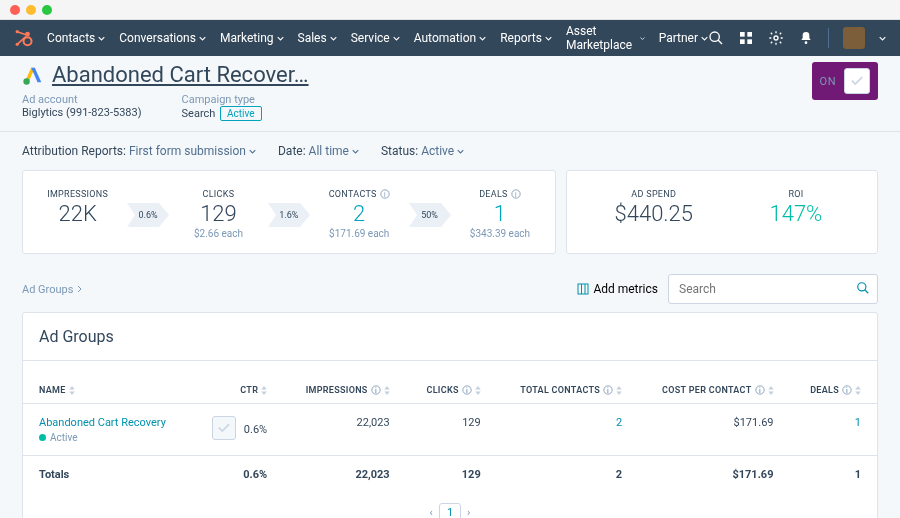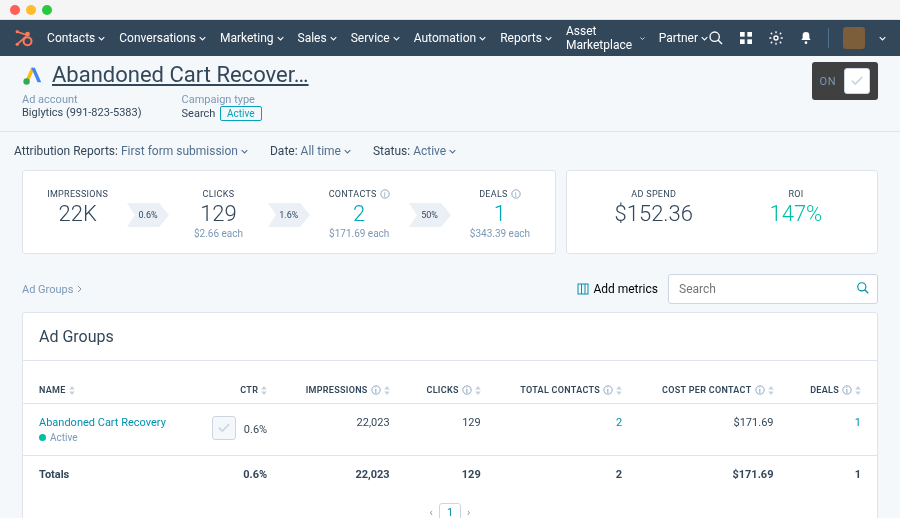--- a/index.html
+++ b/index.html
@@ -20,26 +20,26 @@
 .backlink { display:flex; align-items:center; gap:5px; color:#0091ae; font-size:11px; padding:10px 22px 0; cursor:pointer; }
 .pagehead { padding:6px 22px 10px; display:flex; justify-content:space-between; align-items:flex-start; }
 .titlerow { display:flex; align-items:center; gap:8px;text-decoration:underline; }
 .ads-logo { width:22px; height:22px; }
 .pagetitle { font-size:22px; font-weight:400; color:#33475b; }
 .submeta { display:flex; gap:40px; margin-top:6px; }
 .metacol { font-size:11px; }
 .metalabel { color:#7c98b6; }
 .metaval { color:#33475b; }
 .badge-active { display:inline-block; border:1px solid #00a4bd; color:#00a4bd; font-size:10px; padding:1px 6px; border-radius:2px; margin-left:2px; }
-.toggle-box { display:flex; align-items:center; gap:8px; background:#404040; padding:6px 8px; border-radius:3px; }
+.toggle-box { display:flex; align-items:center; gap:8px; background:#701a75; padding:6px 8px; border-radius:3px; }
 .toggle-label { font-size:11px; color:#7c98b6; letter-spacing:0.5px; }
 .toggle-check { width:26px; height:26px; border:1px solid #cbd6e2; border-radius:3px; display:flex; align-items:center; justify-content:center; background:#fff; }
 .chk { width:12px; height:10px; stroke:#cbd6e2; stroke-width:2; fill:none; }
 .divider { border-top:1px solid #dfe3eb; }
-.filters { padding:12px 14px; display:flex; gap:22px; font-size:12px; align-items:center; }
+.filters { padding:12px 22px; display:flex; gap:22px; font-size:12px; align-items:center; }
 .filter-label { color:#33475b; }
 .filter-val { color:#516f90; display:inline-flex; align-items:center; gap:3px; cursor:pointer; }
 .caret-dark { width:7px;height:5px; }
 .metrics-row { display:flex; gap:10px; padding:0 22px; }
 .metrics-card { background:#fff; border:1px solid #dfe3eb; border-radius:3px; padding:18px 10px 14px; display:flex; align-items:flex-start; }
 .funnel-card { flex:1.8; justify-content:space-around; }
 .spend-card { flex:1; justify-content:space-around;padding-left:16px; }
 .metric { text-align:center; min-width:80px; }
 .mhead { font-size:9px; color:#33475b; letter-spacing:0.3px; display:flex; justify-content:center; align-items:center; gap:3px; }
 .info-i { width:10px; height:10px; }
@@ -291,21 +291,21 @@
               <text x="6" y="9" text-anchor="middle" font-size="8" fill="#7c98b6">i</text>
             </svg>
           </div>
         <div class="mval mval-teal">1</div>
         <div class="msub">$343.39 each</div>
       </div>
     </div>
     <div class="metrics-card spend-card">
       <div class="metric">
         <div class="mhead">AD SPEND</div>
-        <div class="mval">$152.36</div>
+        <div class="mval">$440.25</div>
       </div>
       <div class="metric">
         <div class="mhead">ROI</div>
         <div class="mval mval-green">147%</div>
       </div>
     </div>
   </div>
 
   <div class="section-bar">
     <div class="crumb">

